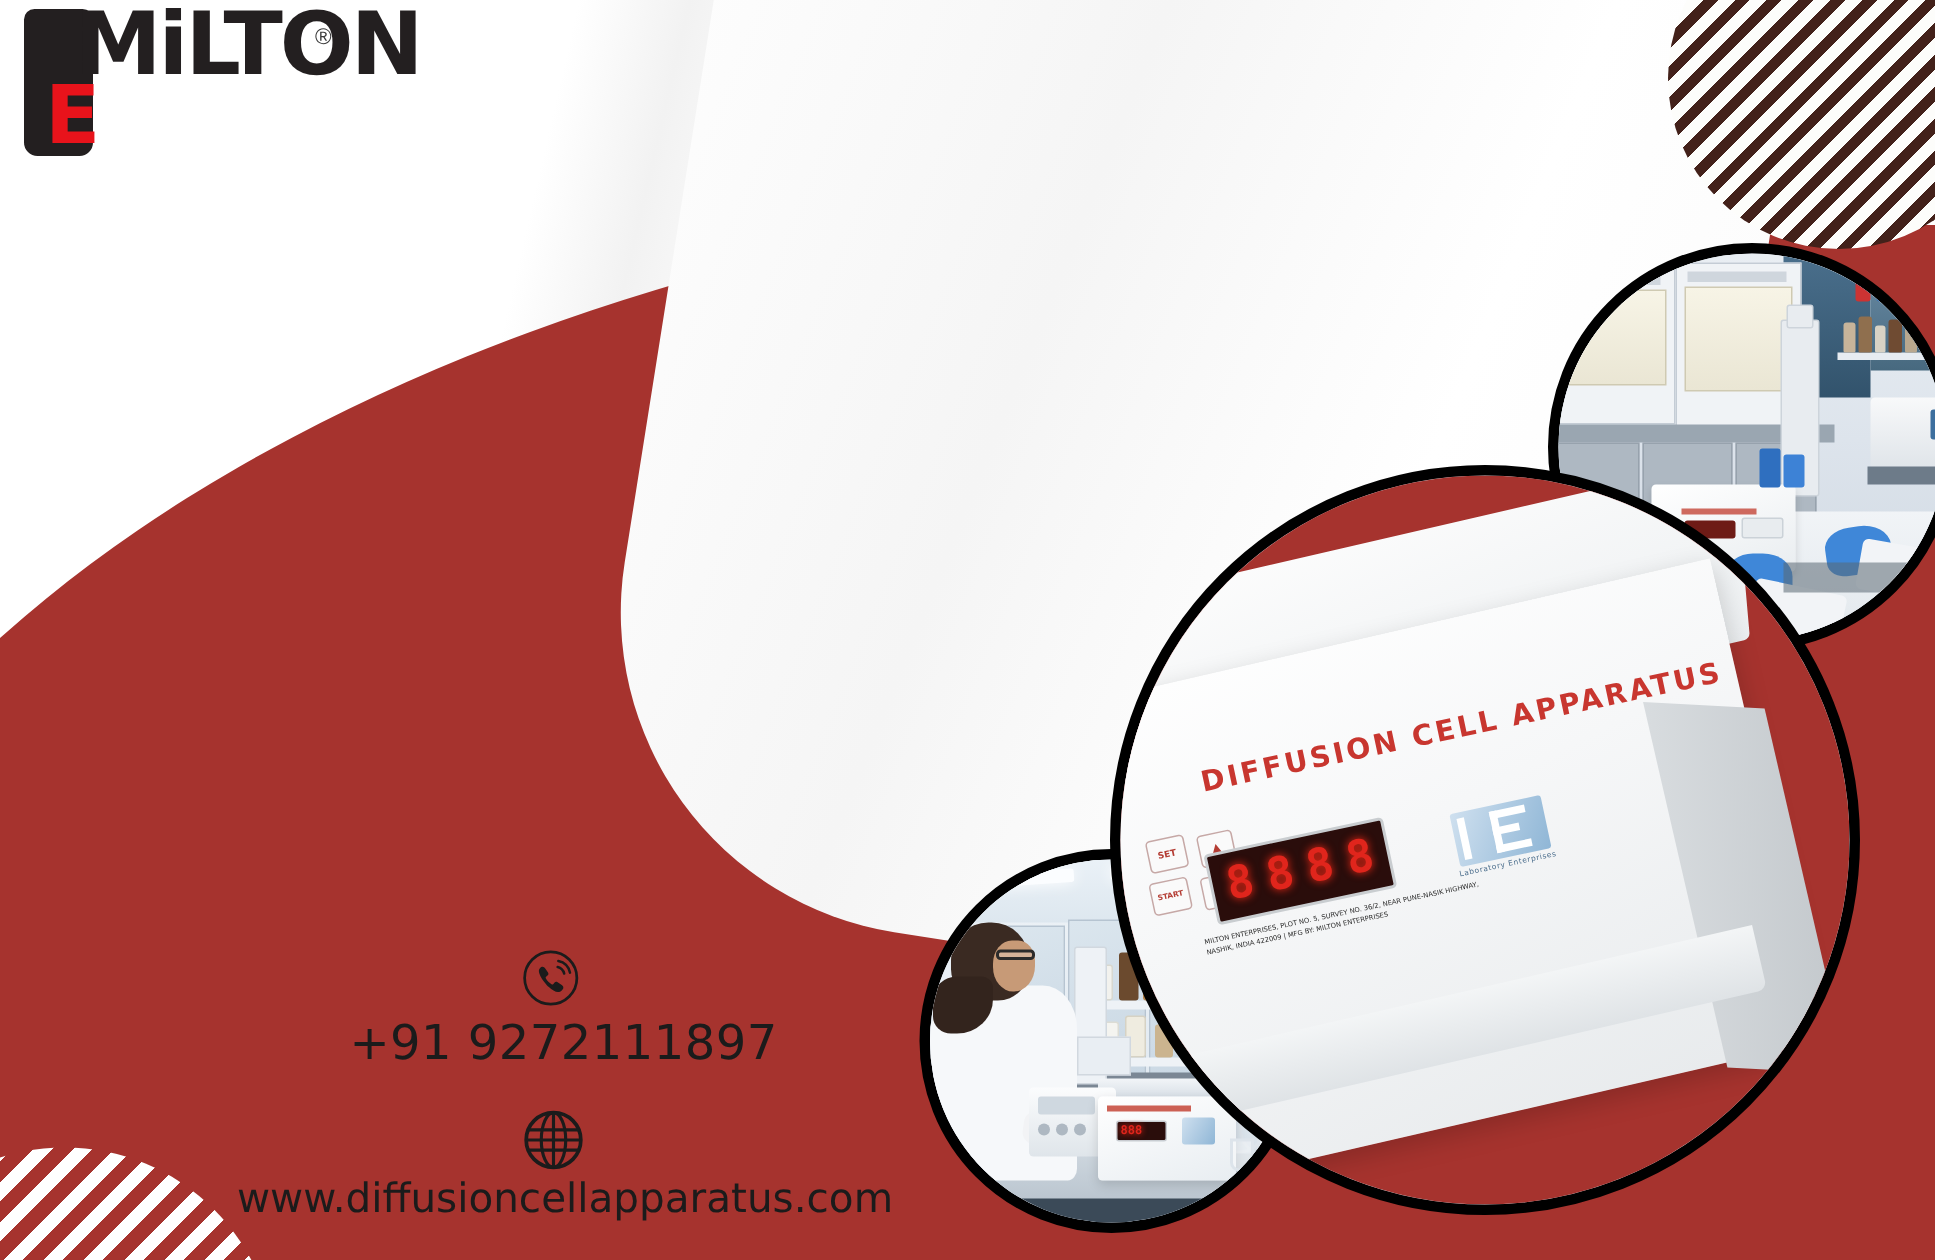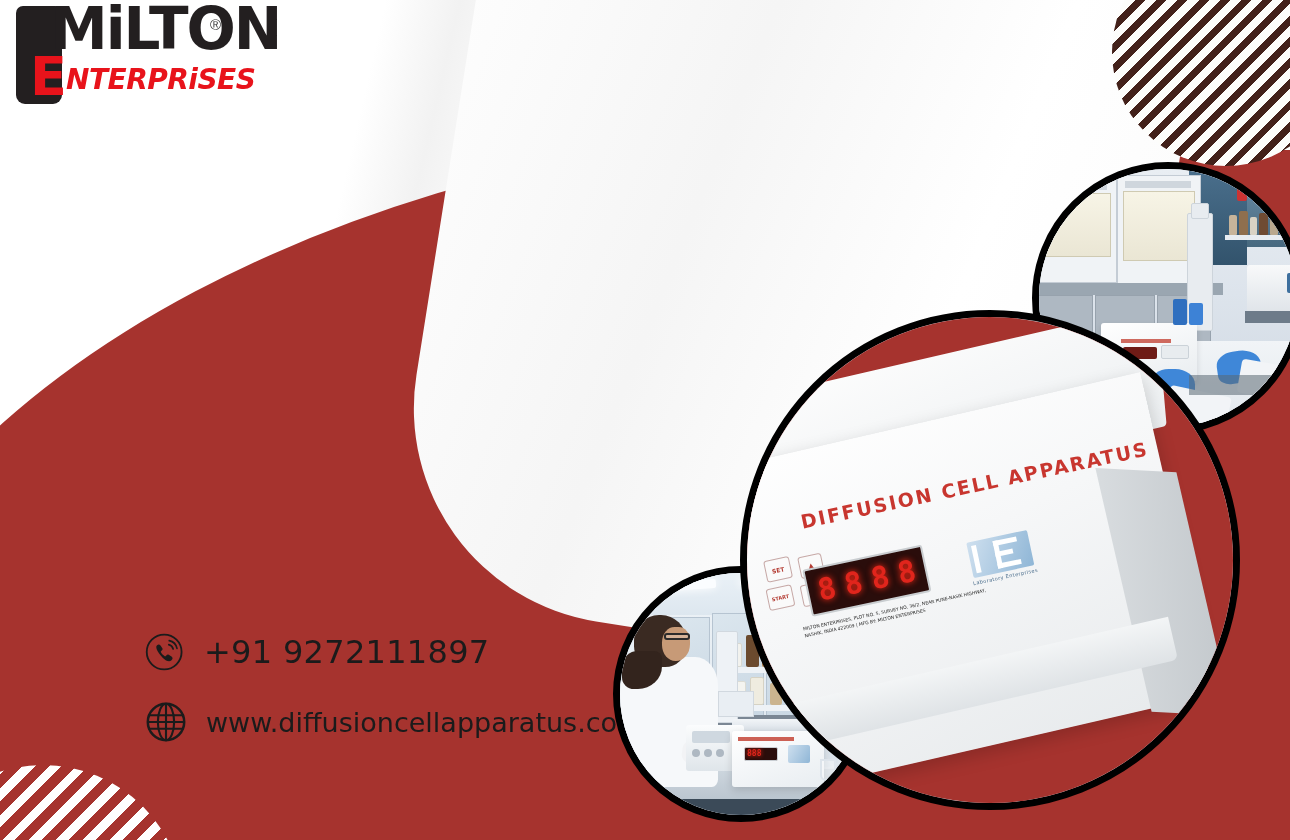--- a/index.html
+++ b/index.html
@@ -157,20 +157,21 @@
   
   .contact {
     position:absolute;
     left:142px; top:628px;
     color:#1b1b1b;
   }
   .contact-row {
     display:flex;
     align-items:center;
     margin-bottom:22px;
+    flex-direction:column;
   }
   .contact-row .ic {
     width:48px; height:48px;
     flex:0 0 48px;
     display:flex; align-items:center; justify-content:center;
   }
   .contact-row .txt {
     font-size:32px;
     font-family:"DejaVu Sans", sans-serif;
     color:#1b1b1b;
@@ -352,21 +353,20 @@
   <div class="white-wedge"></div>
 
   <div class="stripes-tr"></div>
   <div class="stripes-bl"></div>
 
   <div class="logo">
     <div class="logo-m"></div>
     <div class="logo-word">MiLTON</div>
     <div class="logo-reg">®</div>
     <div class="logo-e">E</div>
-    <div class="logo-ent">NTERPRiSES</div>
   </div>
 
 
   <div class="contact">
     <div class="contact-row phone">
       <span class="ic">
         <svg width="44" height="44" viewBox="0 0 48 48">
           <circle cx="22" cy="24" r="19" fill="none" stroke="#1b1b1b" stroke-width="2"></circle>
           <path d="M14 17c2-2 3-1 4 0l2 3c.6 1 .3 1.6-.4 2.2l-1 .9c-.4.4-.4.8-.1 1.3.9 1.7 2.4 3.2 4.1 4.1.5.3.9.2 1.3-.2l.9-1c.6-.7 1.2-.9 2.2-.3l3 2c1.1 1 2 2 0 4-2.5 2.5-6 .6-9.4-2.5S11.5 19.6 14 17z" fill="#1b1b1b"></path>
           <path d="M27 16c2.4.6 4.2 2.4 4.8 4.8" fill="none" stroke="#1b1b1b" stroke-width="1.8" stroke-linecap="round"></path>

